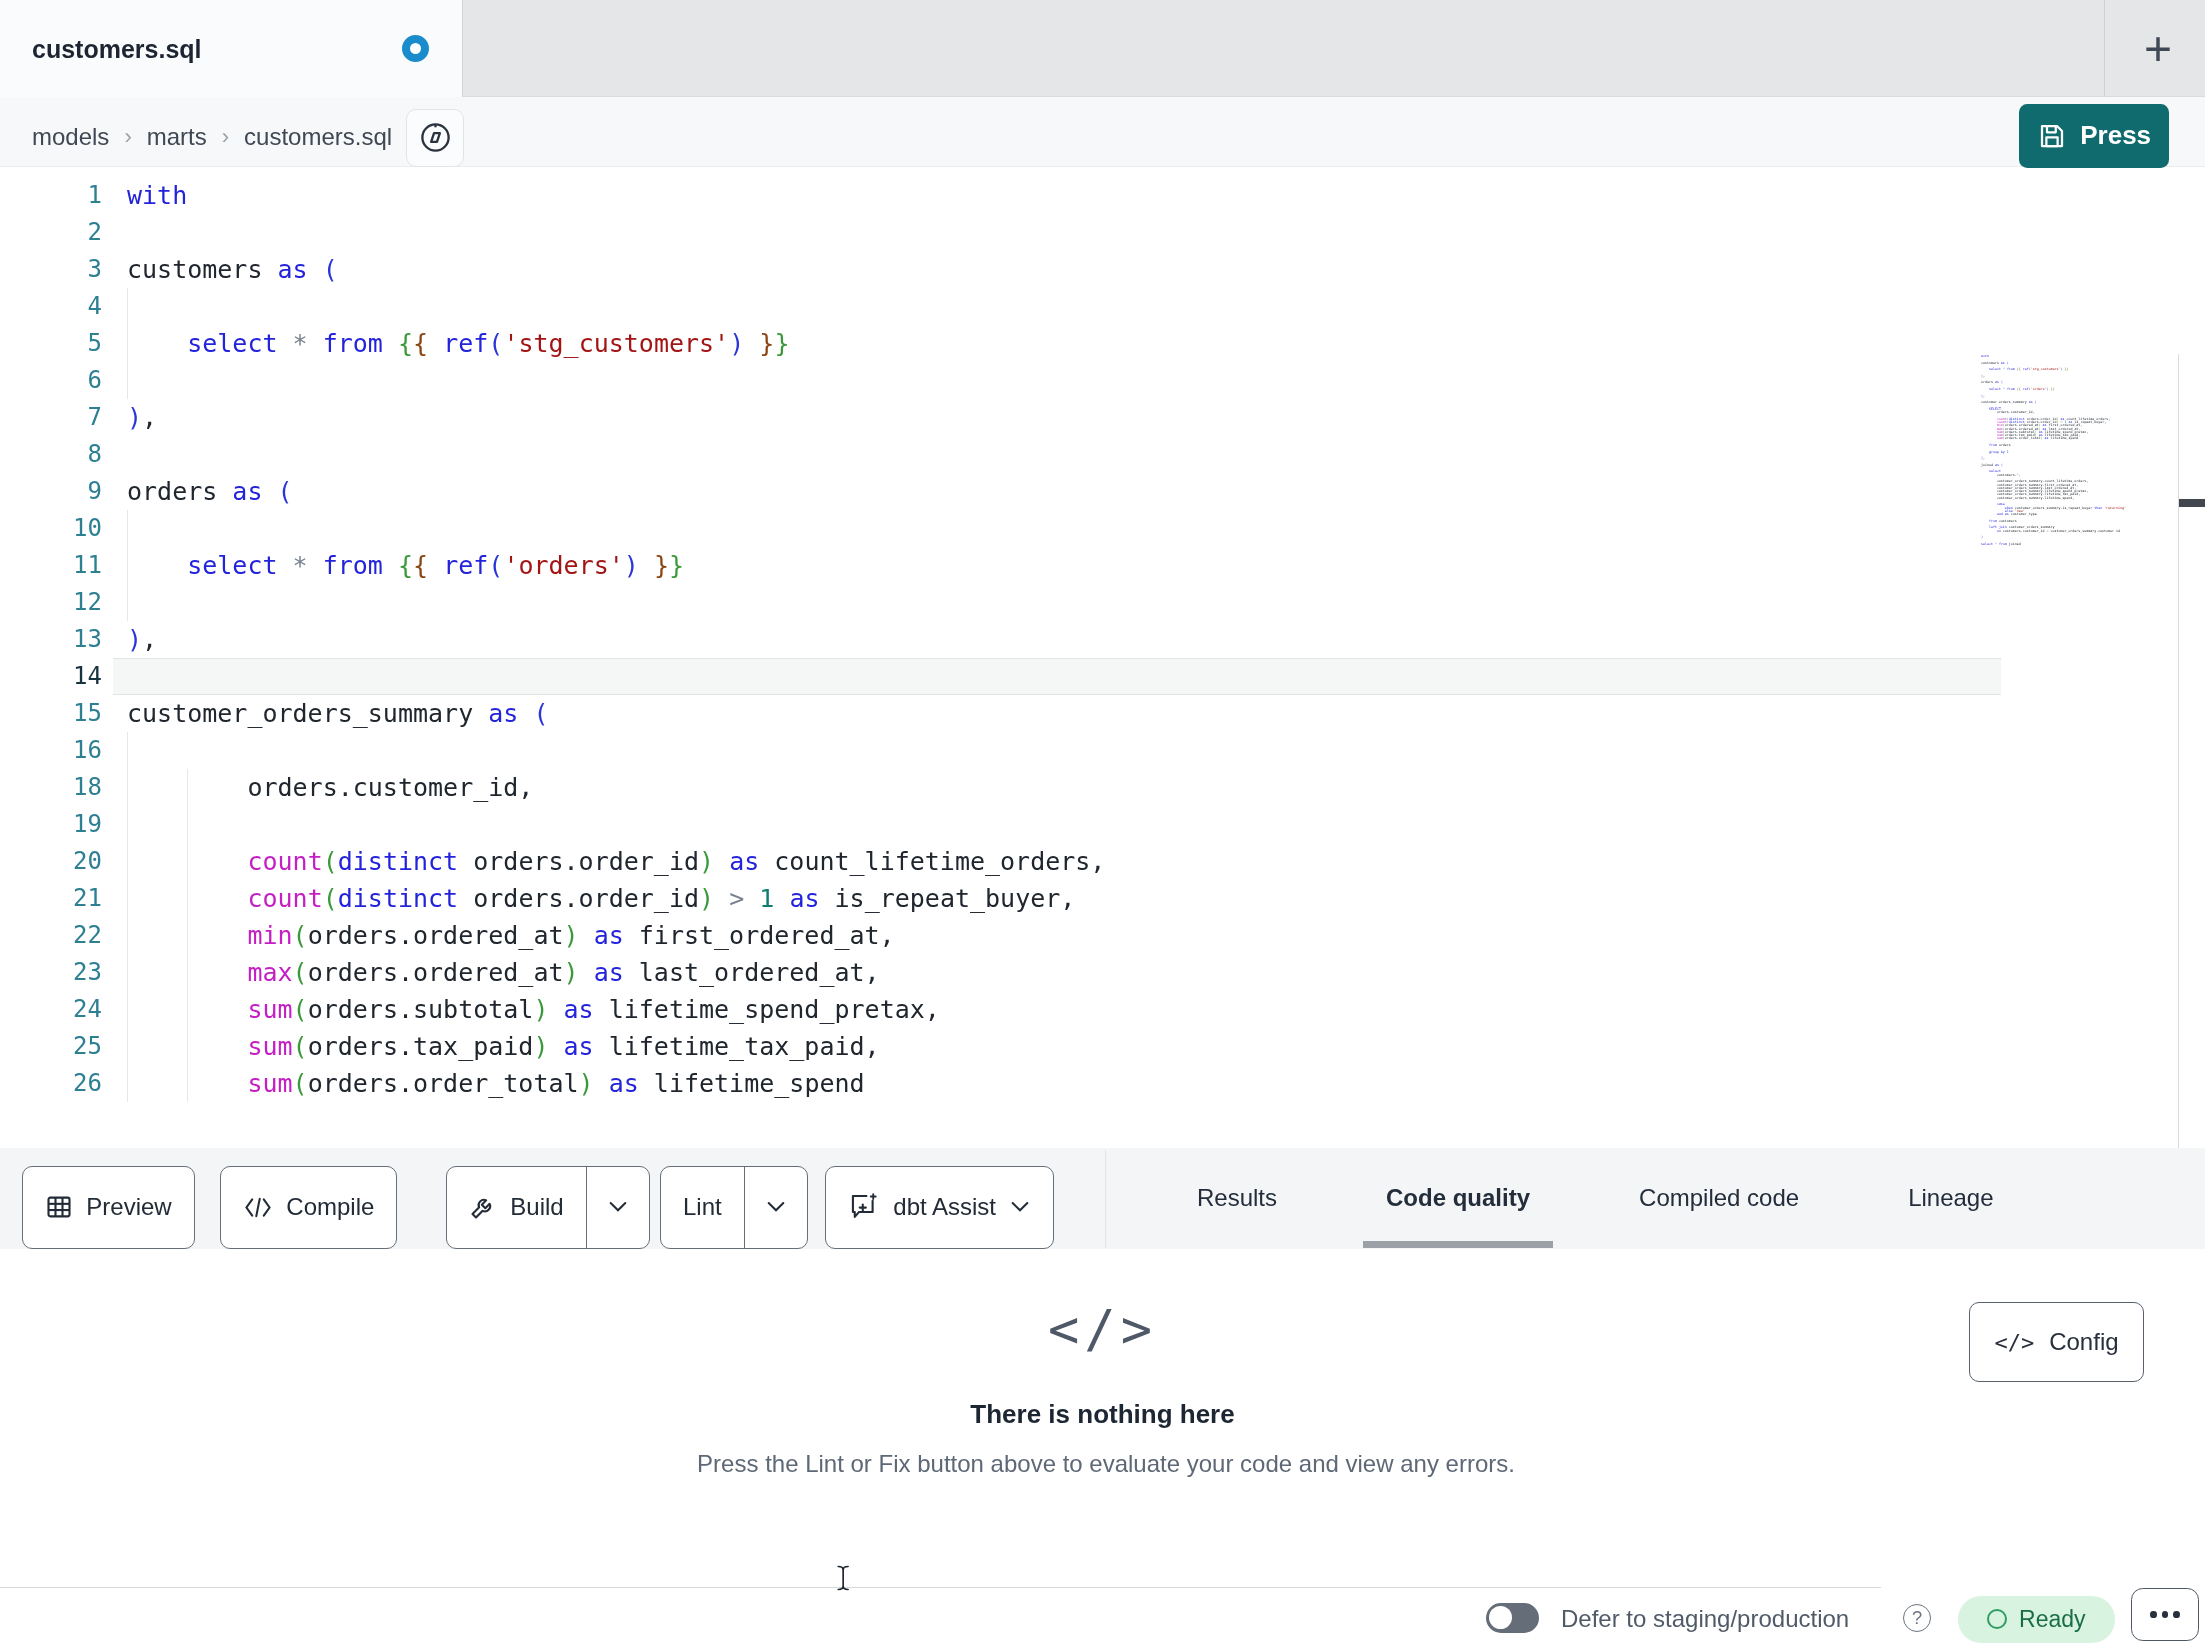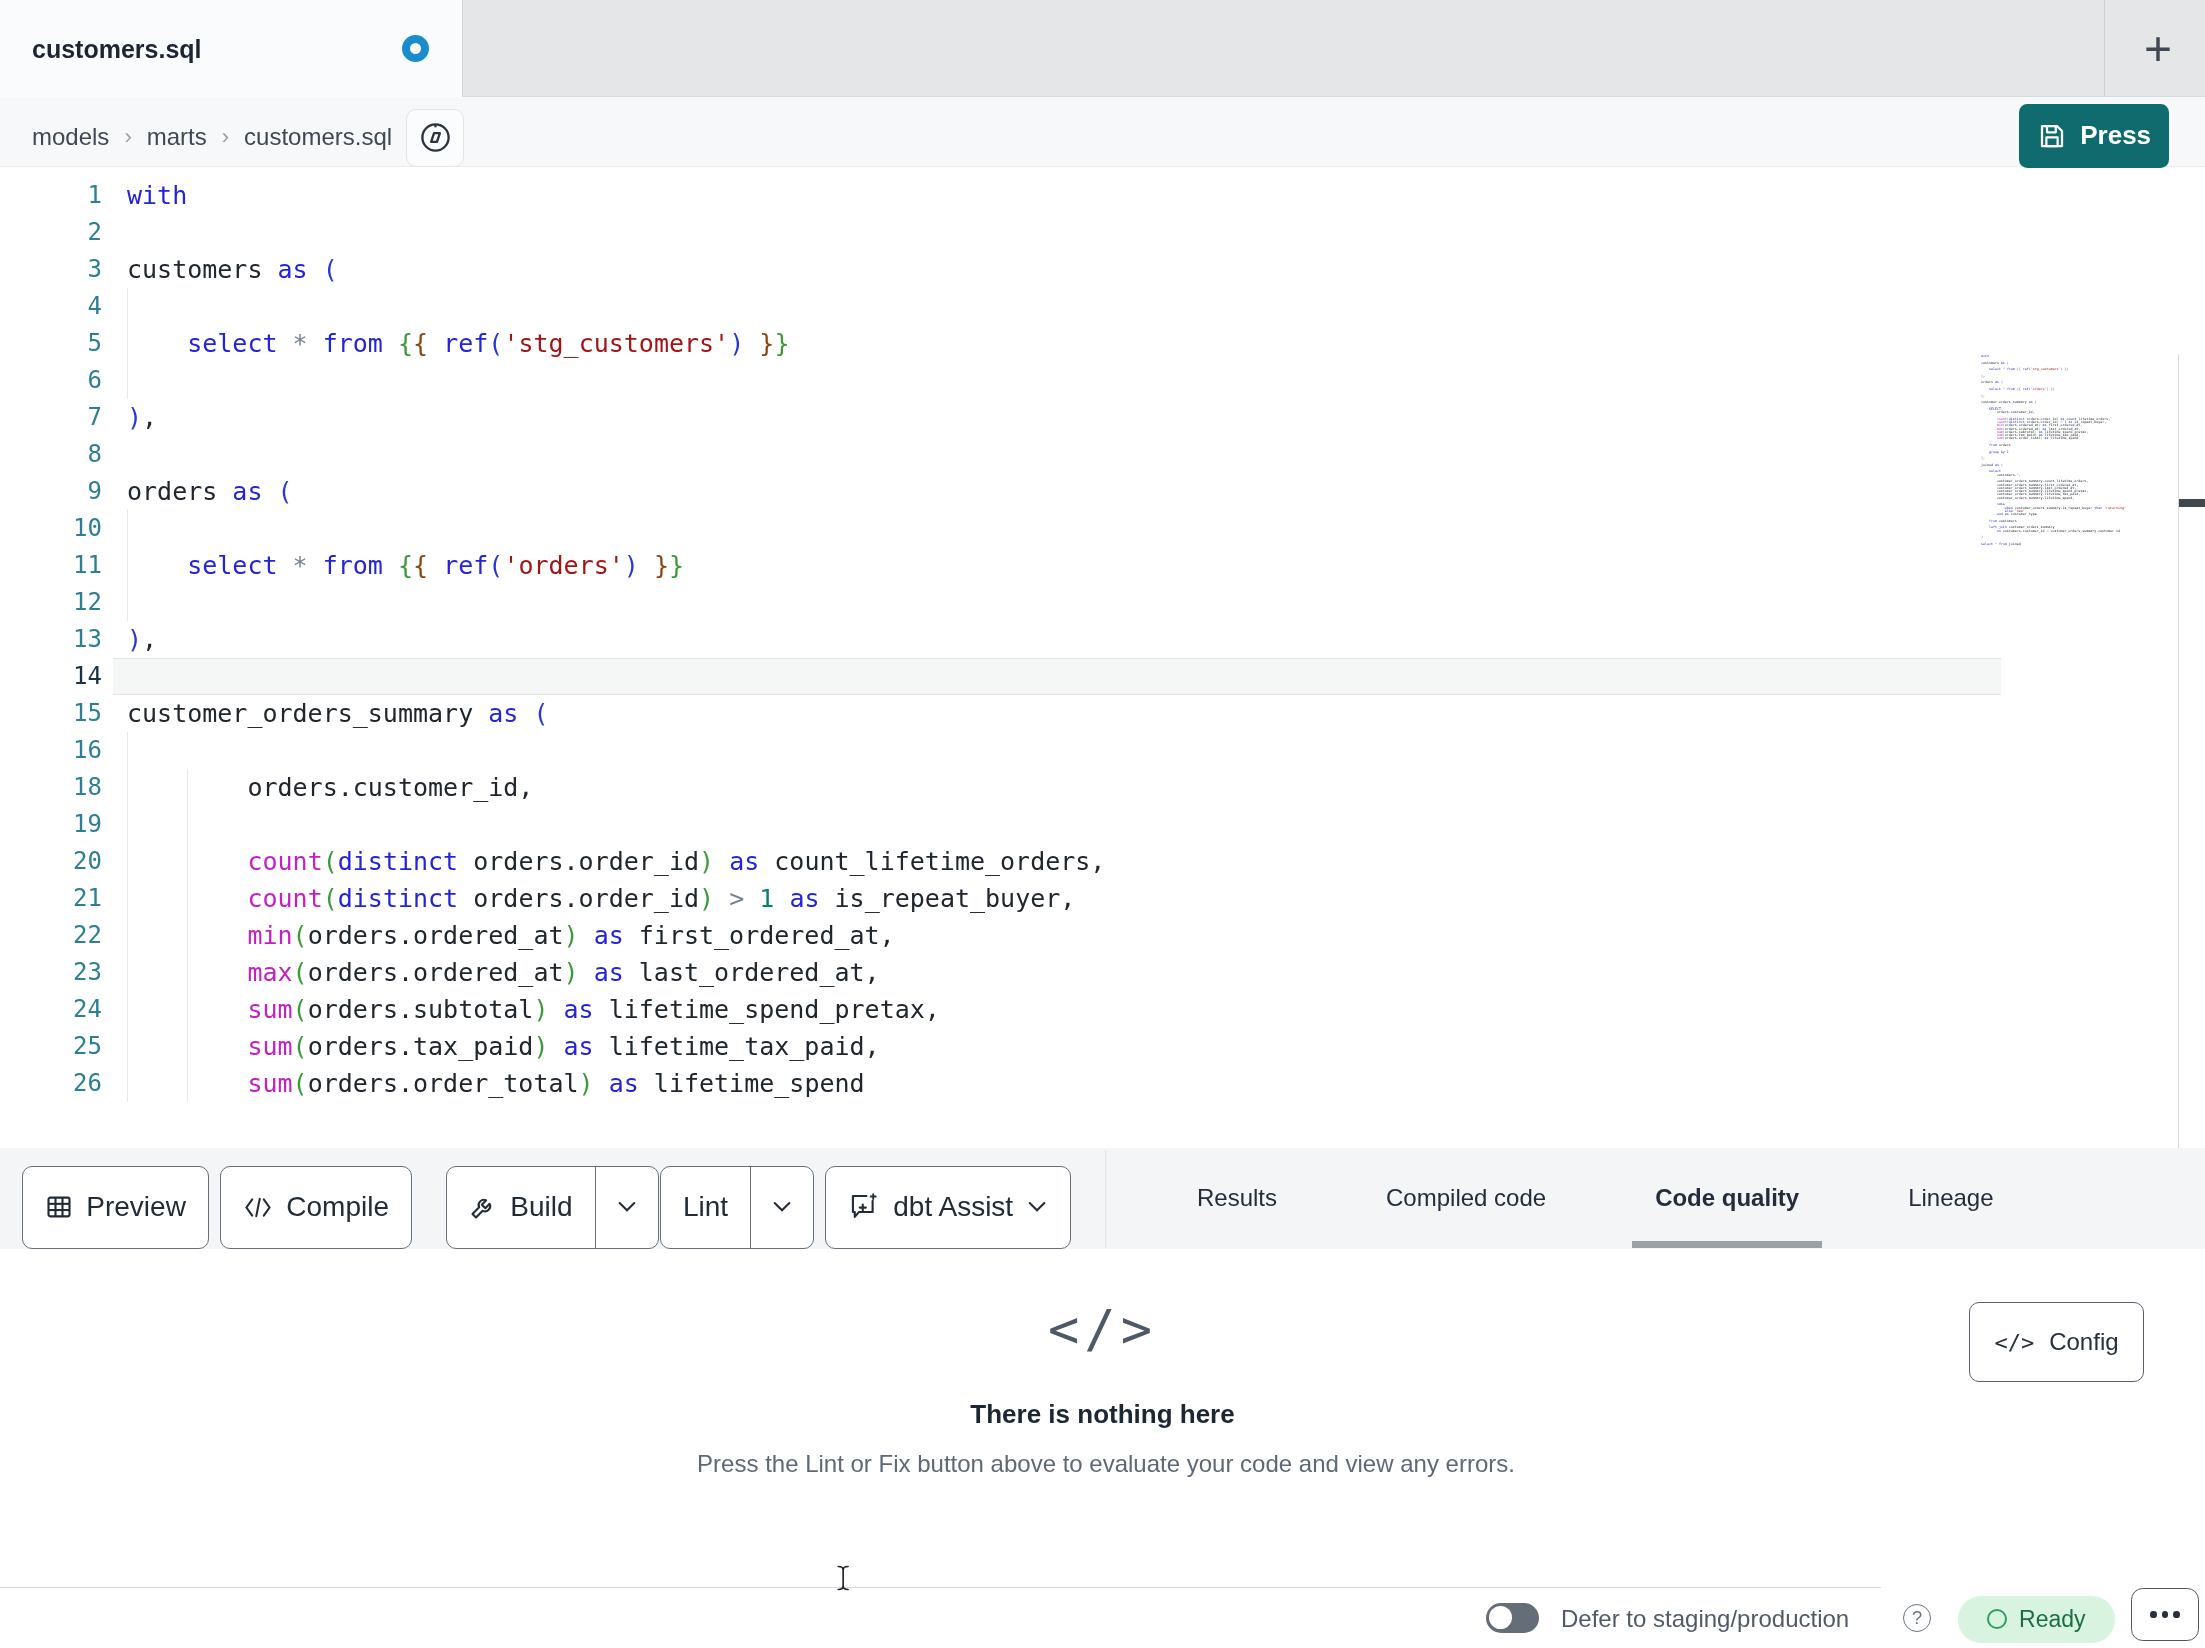--- a/index.html
+++ b/index.html
@@ -52,21 +52,21 @@
   
   .minimap { position:absolute; left:1981px; top:178px; width:197px; height:204px; overflow:hidden; }
   .mm-line { white-space:pre; font:3.3px/3.3px "DejaVu Sans Mono", monospace; color:var(--tx); }
   .editor-rdiv { position:absolute; left:2178px; top:177px; height:970px; width:0;
     border-left:0.8px solid #d9dbdc; }
   .ruler-marker { position:absolute; left:2179px; top:322px; width:27px; height:7.5px; background:#41474e; }
   
   .toolband { position:absolute; left:0; top:1148px; width:2205px; height:101px; background:#f4f5f6; }
   .toolband .vdiv { position:absolute; left:1105px; top:1.7px; height:98px; border-left:0.8px solid #e2e4e5; }
   .btn { position:absolute; top:17.5px; height:83px; background:#fff; border:1.3px solid #666f79;
-    border-radius:10px; display:flex; align-items:center; color:#222b36; font-size:28px;
+    border-radius:10px; display:flex; align-items:center; color:#222b36; font-size:24px;
     font-family:inherit; cursor:pointer; padding:0; }
   .btn .seg { display:flex; align-items:center; gap:13.3px; padding:0 22px; height:100%; }
   .btn .split { border-left:0.8px solid #666f79; display:flex; align-items:center;
     justify-content:center; height:100%; padding:0 20px; }
   .icon { display:inline-flex; align-items:center; justify-content:center; }
   
   .rtabs { position:absolute; left:1174px; top:0; height:100px; display:flex; gap:63px; }
   .rtab { position:relative; display:flex; align-items:center; height:100px; padding:0 23px;
     font-size:24px; color:#232d3b; cursor:pointer; }
   .rtab.active { font-weight:bold; }
@@ -315,22 +315,22 @@
         <svg width="22" height="13.3" viewBox="0 0 24 14" fill="none" stroke="#222b36" stroke-width="2.2" stroke-linecap="round">
             <path d="M4 3 L12 11 L20 3"></path>
           </svg>
       </span>
     </span>
   </button>
 
   <div class="vdiv"></div>
   <div class="rtabs" id="rtabs">
       <div class="rtab">Results</div>
+      <div class="rtab active">Code quality</div>
       <div class="rtab">Compiled code</div>
-      <div class="rtab active">Code quality</div>
       <div class="rtab">Lineage</div>
     </div>
 </div>
 
 <div class="panel">
   <div class="empty">
     <div class="glyph">&lt;/&gt;</div>
     <div class="etitle">There is nothing here</div>
     <div class="esub">Press the Lint or Fix button above to evaluate your code and view any errors.</div>
   </div>

